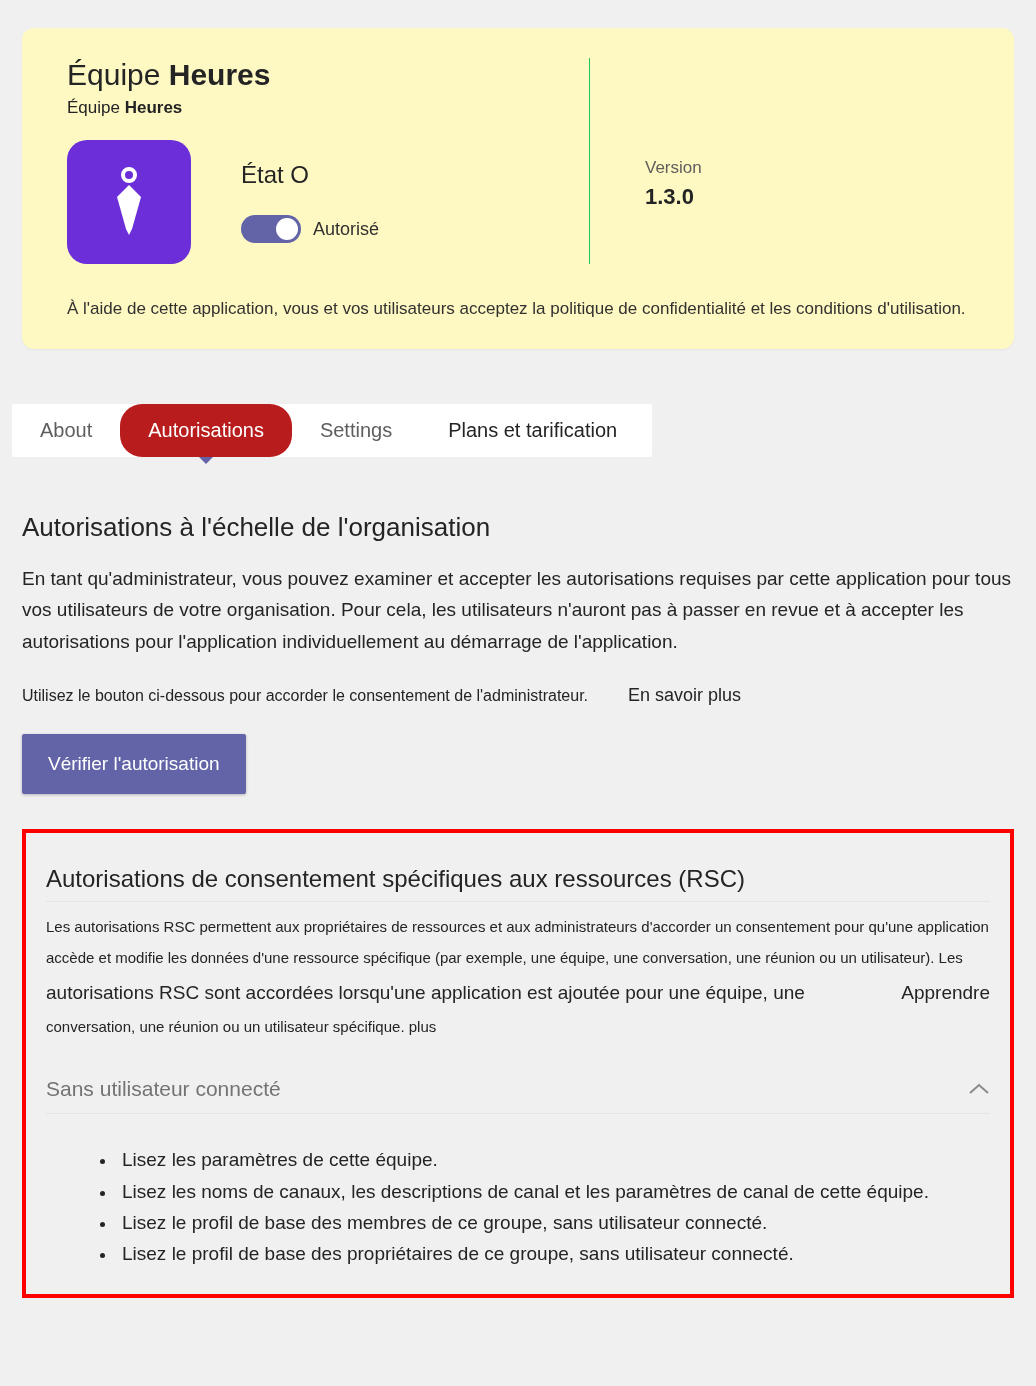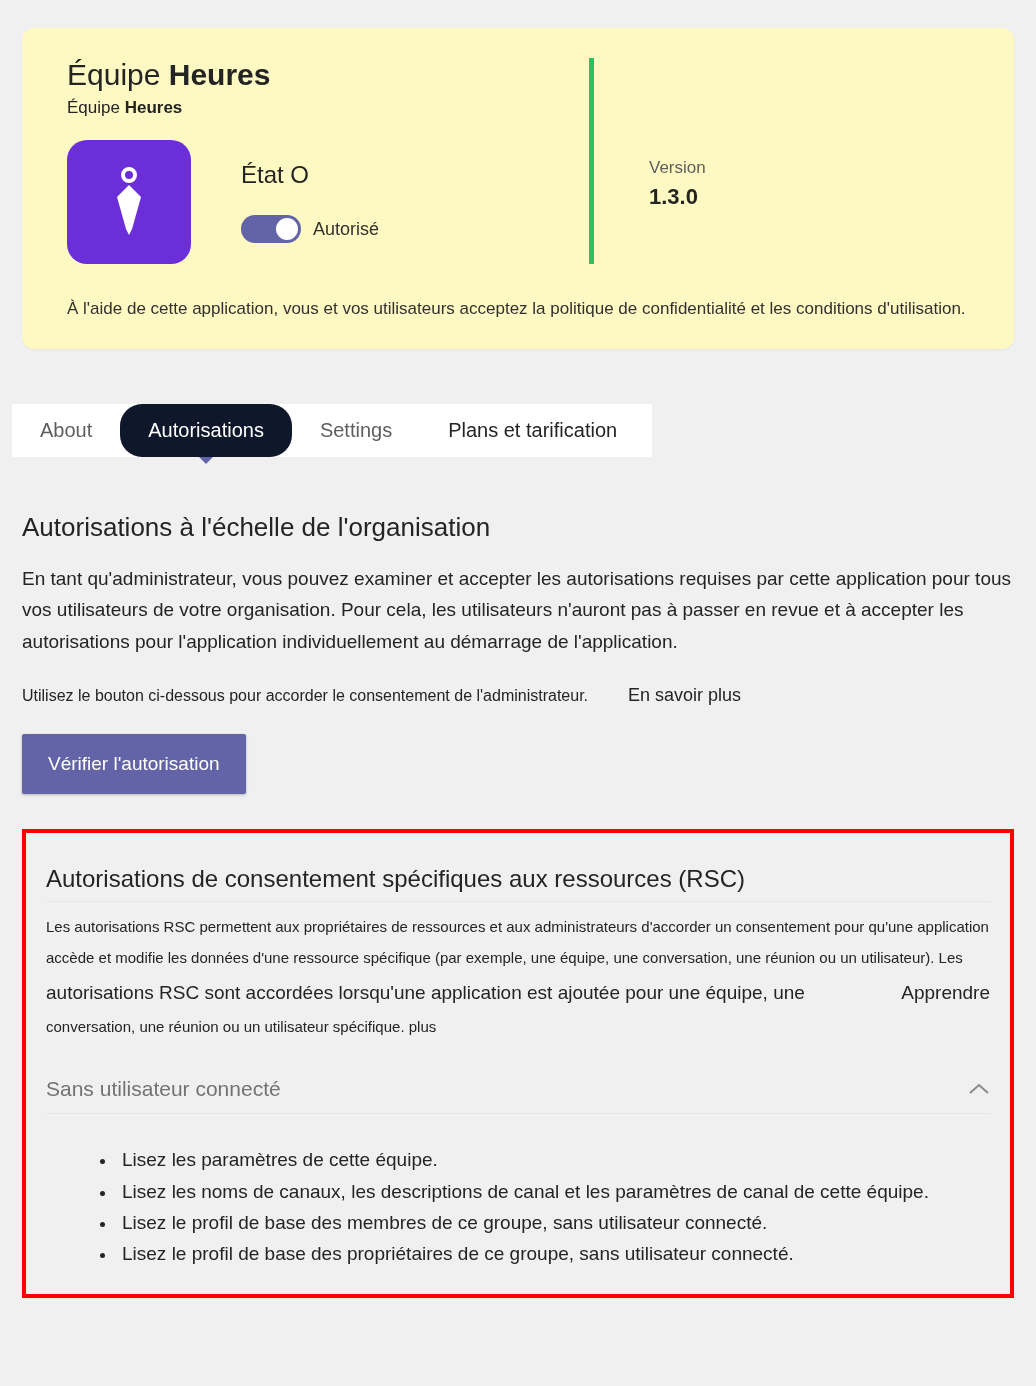--- a/index.html
+++ b/index.html
@@ -21,21 +21,21 @@
   }
   .card-top {
     display: flex;
   }
   .card-left {
     flex: 1;
     padding-right: 30px;
   }
   .card-right {
     width: 380px;
-    border-left: 5px solid #22c55e;
+    border-left: 1px solid #22c55e;
     padding-left: 55px;
     padding-top: 100px;
   }
   .title-line {
     font-size: 30px;
     font-weight: 400;
     margin-bottom: 6px;
   }
   .title-line .bold { font-weight: 600; }
   .subtitle-line {
@@ -103,21 +103,21 @@
     width: 640px;
   }
   .tab {
     padding: 15px 28px;
     font-size: 20px;
     color: #605e5c;
     cursor: pointer;
     position: relative;
   }
   .tab.active {
-    background: #0f172a;
+    background: #b91c1c;
     color: #fff;
     border-radius: 22px;
   }
   .tab.active::after {
     content: "";
     position: absolute;
     left: 50%;
     bottom: -7px;
     transform: translateX(-50%);
     width: 0; height: 0;

